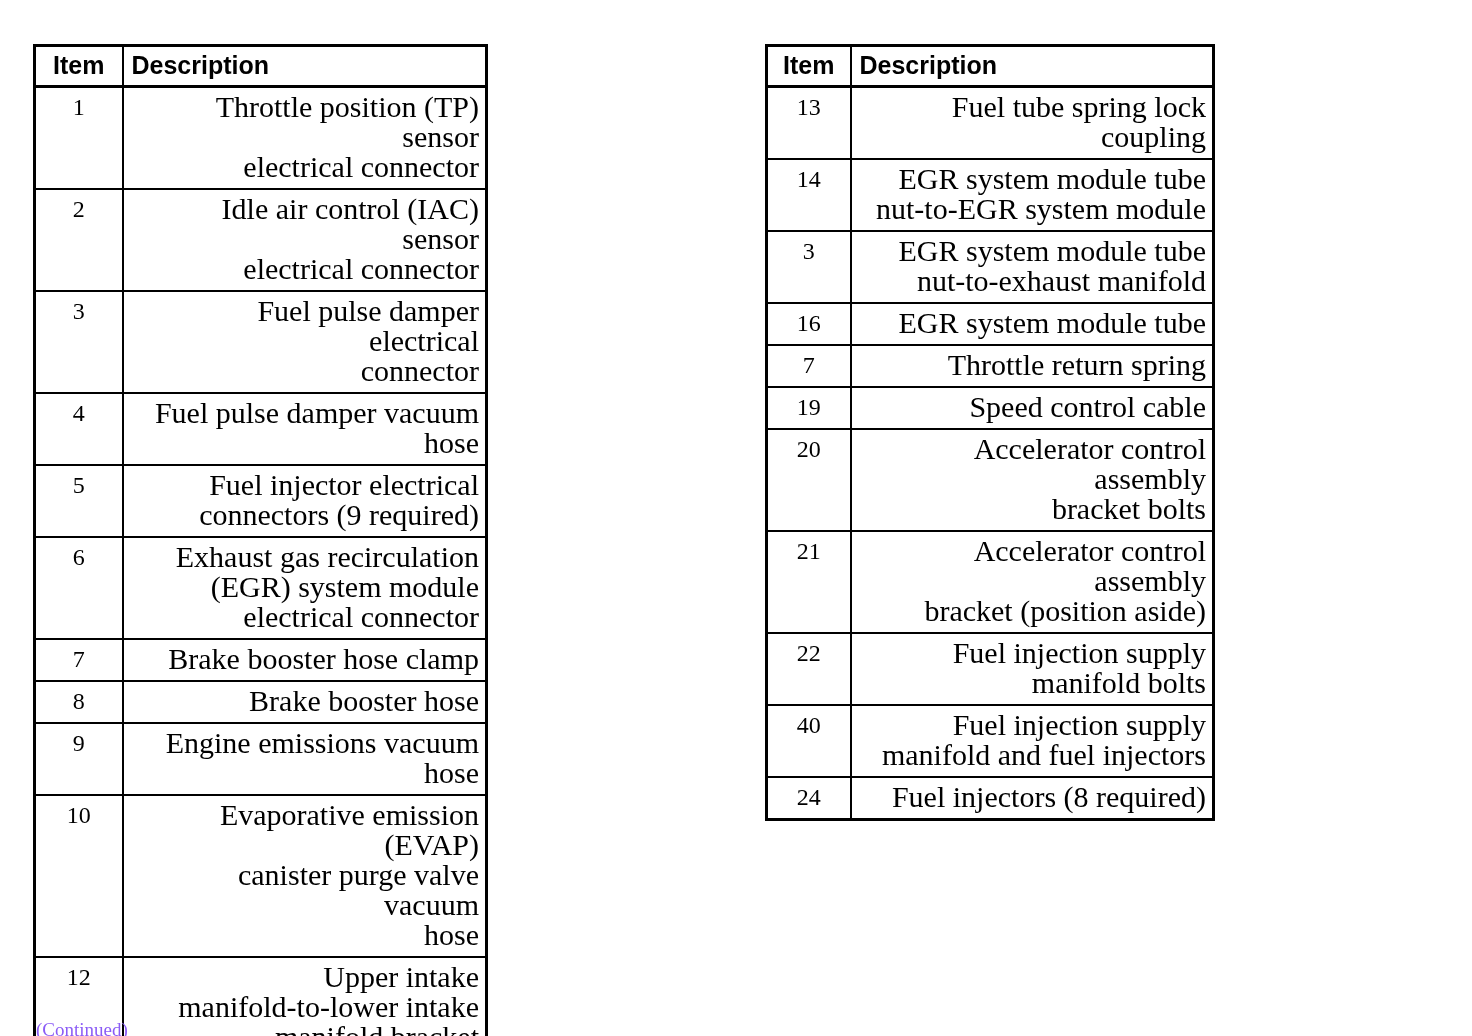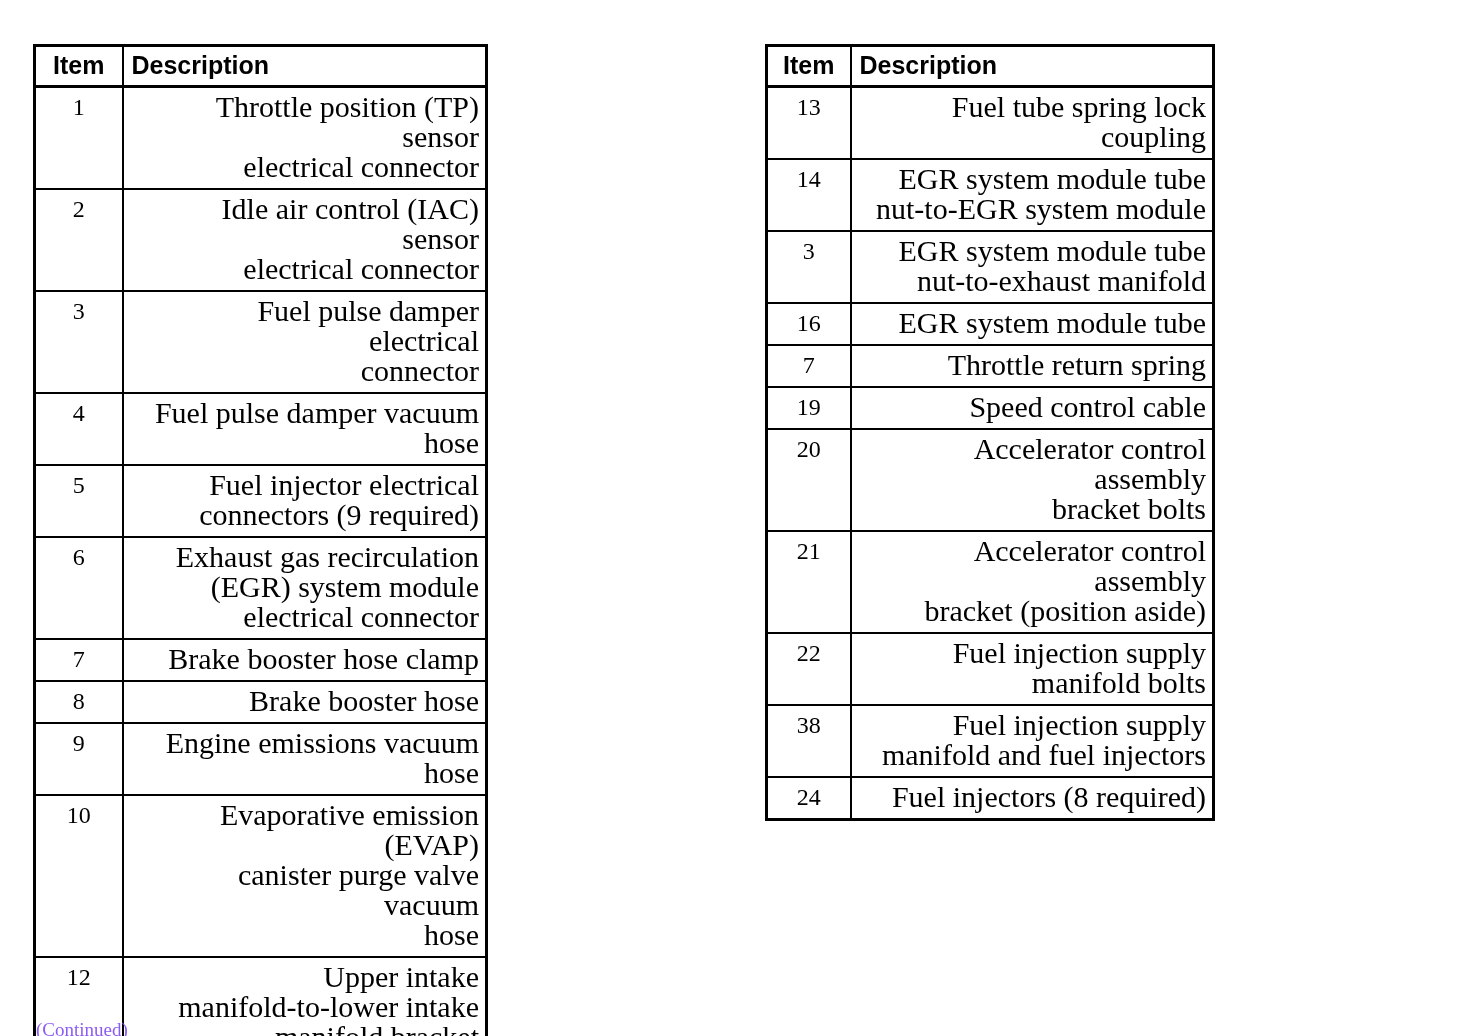--- a/index.html
+++ b/index.html
@@ -206,21 +206,21 @@
         <td class="item">21</td>
         <td class="desc">Accelerator control assembly
 bracket (position aside)</td>
       </tr>
       <tr>
         <td class="item">22</td>
         <td class="desc">Fuel injection supply
 manifold bolts</td>
       </tr>
       <tr>
-        <td class="item">38</td>
+        <td class="item">40</td>
         <td class="desc">Fuel injection supply
 manifold and fuel injectors</td>
       </tr>
       <tr>
         <td class="item">24</td>
         <td class="desc">Fuel injectors (8 required)</td>
       </tr>
     </tbody>
   </table>
 

